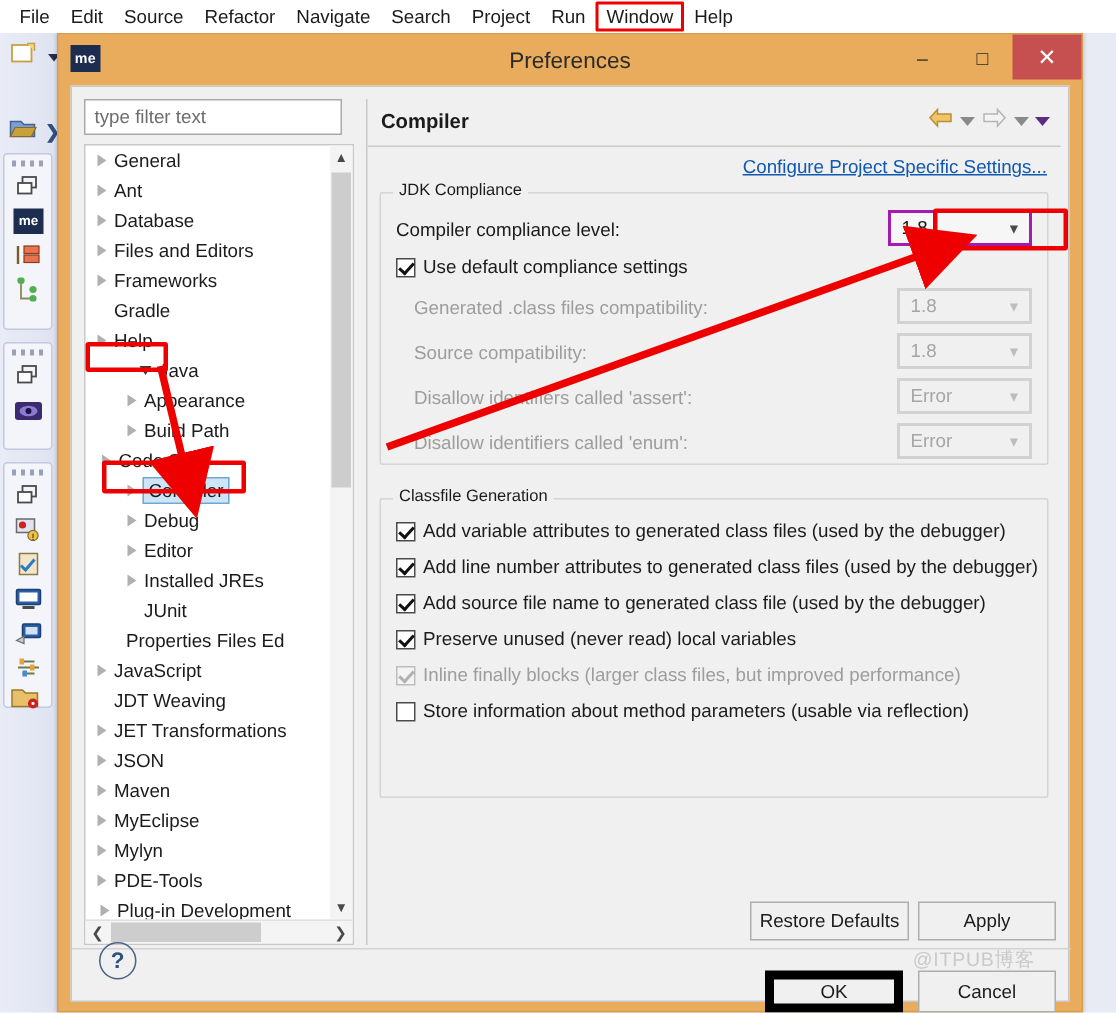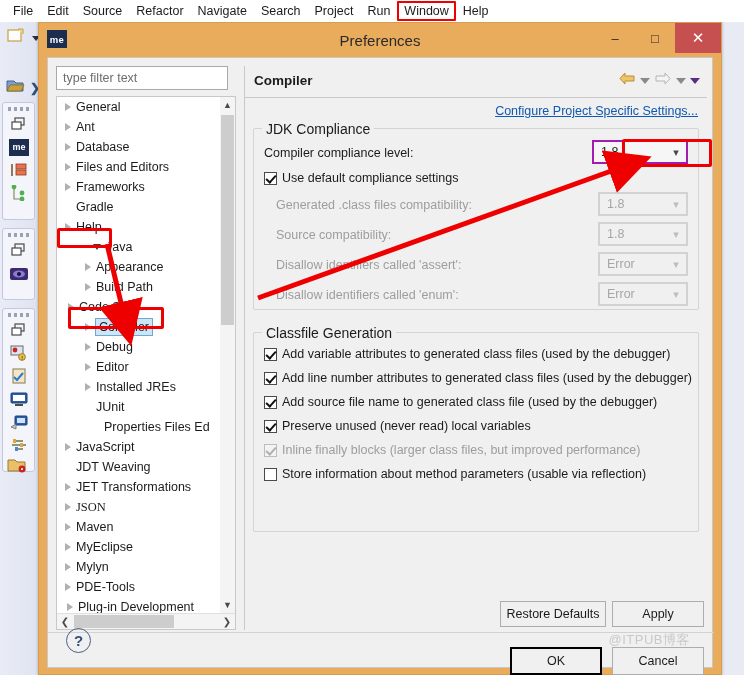--- a/index.html
+++ b/index.html
@@ -151,21 +151,21 @@
   .link {
     position:absolute; right:8px; top:38px; font-size:12.5px; color:#1158b0;
     text-decoration: underline; cursor:pointer;
   }
 
   .group {
     position:absolute; border:1px solid #d4d4d4; border-radius:2px;
   }
   .group-title {
     position:absolute; top:-8px; left:8px; background:#f0f0f0; padding:0 4px;
-    font-size:14px; color:#1b1b1b;
+    font-size:11px; color:#1b1b1b;
   }
 
   .row { position:absolute; left:10px; font-size:12.5px; color:#1b1b1b; line-height:16px; }
   .row.dim { color:#9d9d9d; }
 
   .combo {
     position:absolute; height:24px; background:#f6f6f6; border:2px solid #a21caf;
     display:flex; align-items:center; padding-left:7px; font-size:12.5px; color:#1b1b1b;
   }
   .combo.dim { color:#a6a6a6; border-color:#d2d2d2; background:#f0f0f0; }
@@ -187,21 +187,21 @@
   }
   .cb-row.dim { color:#9d9d9d; }
   .cb-row.dim .cbox { border-color:#bdbdbd; background:#f3f3f3; }
   .cb-row.dim .cbox.checked::after { border-color:#b0b0b0; }
 
   
   .btn {
     position:absolute; height:26px; background:#f0f0f0; border:1px solid #adadad;
     display:flex; align-items:center; justify-content:center; font-size:12.5px; color:#1b1b1b;
   }
-  .btn.primary { border:2px solid #000000; background:#f0f0f0; }
+  .btn.primary { border:6px solid #000000; background:#f0f0f0; }
 
   .sep-line { position:absolute; left:0; width:666px; height:1px; background:#d2d2d2; }
 
   .help-icon {
     position:absolute; left:18px; bottom:14px; width:25px; height:25px; border-radius:50%;
     border:1.6px solid #4a6086; color:#30507f; display:flex; align-items:center;
     justify-content:center; font-size:15px; font-weight:bold;
   }
 
   
@@ -426,37 +426,37 @@
               <span class="tlabel">Editor</span>
             </div>
             <div class="tnode" style="padding-left: 28px;">
               <span class="arrow-r"></span>
               <span class="tlabel">Installed JREs</span>
             </div>
             <div class="tnode" style="padding-left: 28px;">
               <span class="arrow-none"></span>
               <span class="tlabel">JUnit</span>
             </div>
-            <div class="tnode" style="padding-left: 36px; align-items: center;">
+            <div class="tnode" style="padding-left: 16px; align-items: center;">
               <span class="arrow-none"></span>
               <span class="tlabel">Properties Files Ed</span>
             </div>
             <div class="tnode" style="padding-left: 8px;">
               <span class="arrow-r"></span>
               <span class="tlabel">JavaScript</span>
             </div>
             <div class="tnode" style="padding-left: 8px;">
               <span class="arrow-none"></span>
               <span class="tlabel">JDT Weaving</span>
             </div>
             <div class="tnode" style="padding-left: 8px;">
               <span class="arrow-r"></span>
               <span class="tlabel">JET Transformations</span>
             </div>
-            <div class="tnode" style="padding-left: 8px; font-family: Liberation Serif, serif;">
+            <div class="tnode" style="padding-left: 8px;">
               <span class="arrow-r"></span>
               <span class="tlabel">JSON</span>
             </div>
             <div class="tnode" style="padding-left: 8px;">
               <span class="arrow-r"></span>
               <span class="tlabel">Maven</span>
             </div>
             <div class="tnode" style="padding-left: 8px;">
               <span class="arrow-r"></span>
               <span class="tlabel">MyEclipse</span>

